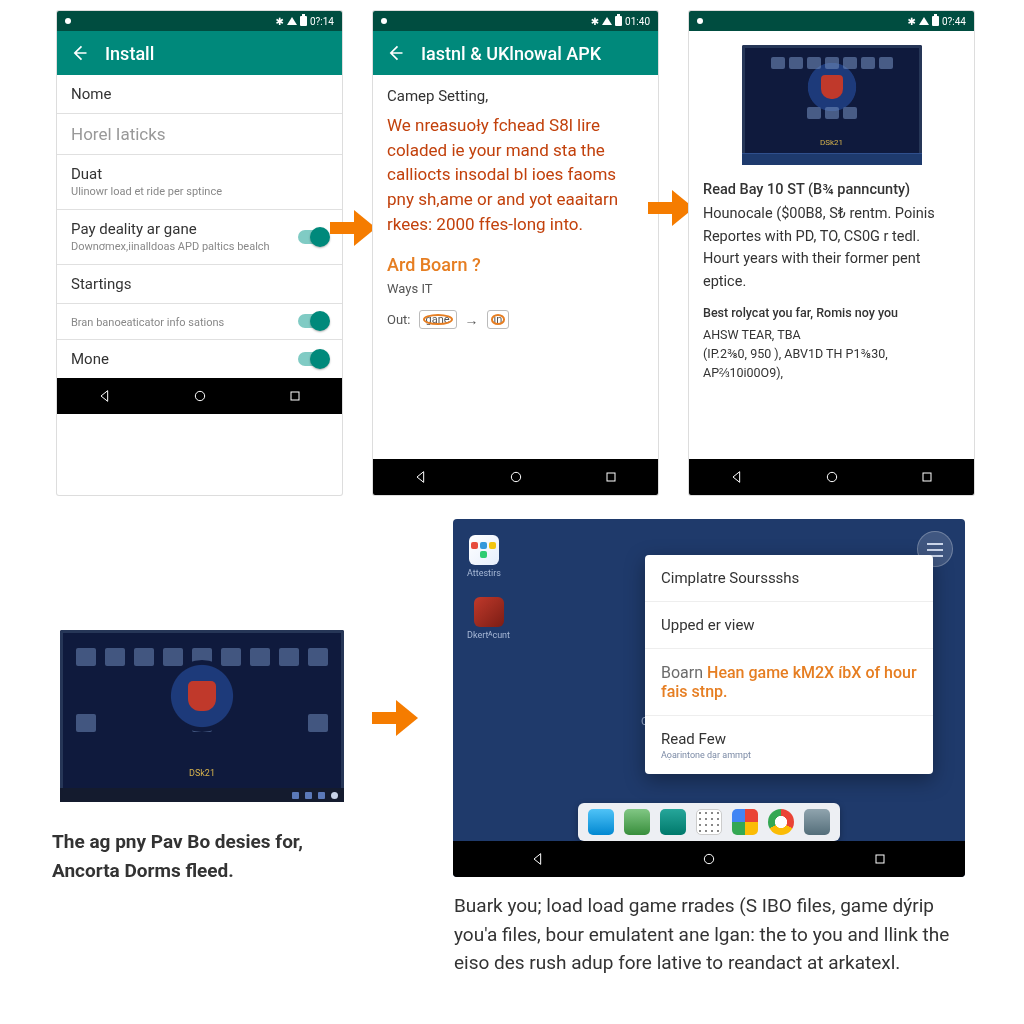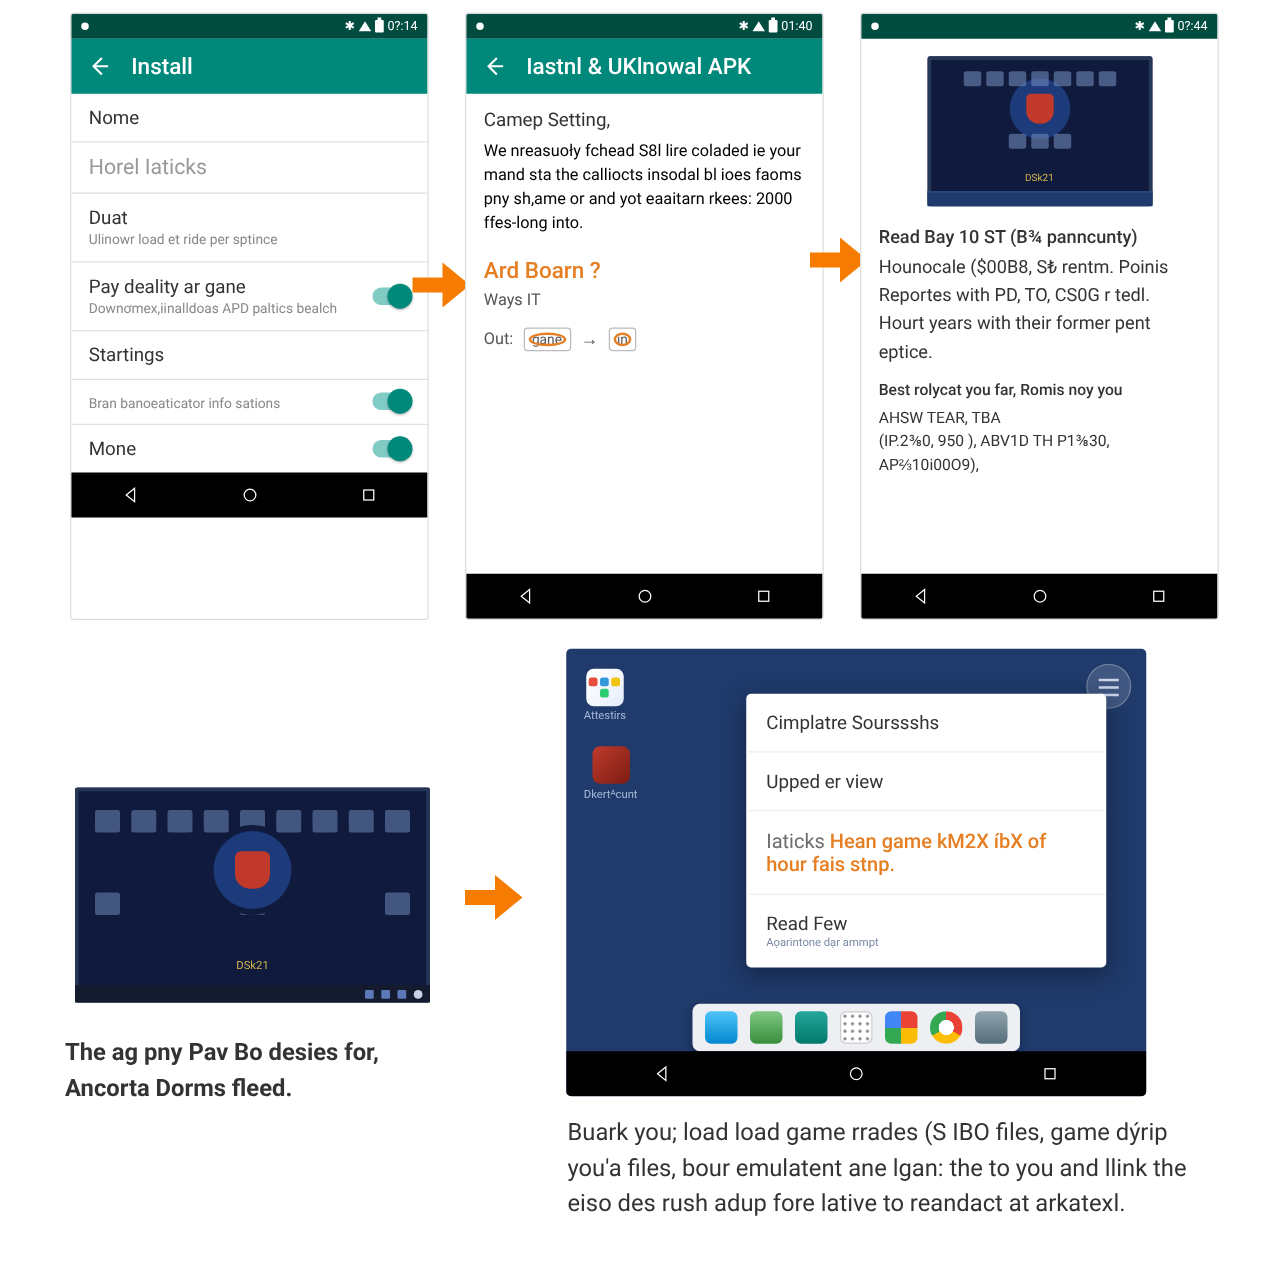--- a/index.html
+++ b/index.html
@@ -62,21 +62,21 @@
     content:"";position:absolute;right:-2px;top:-3px;width:20px;height:20px;
     border-radius:50%;background:#00897b;box-shadow:0 1px 2px rgba(0,0,0,.3);
   }
   .navbar{
     height:36px;background:#000;display:flex;align-items:center;justify-content:space-around;
   }
   .navbar svg{width:16px;height:16px;stroke:#fff;fill:none;stroke-width:1.5;}
   
   .desc{ padding:12px 14px; }
   .desc .head { font-size:15px; color:#333; display:flex;justify-content:space-between;align-items:flex-end;}
-  .desc p { font-size:13px; color:#000000; line-height:1.45; margin-top:8px;}
+  .desc p { font-size:17px; color:#c2410c; line-height:1.45; margin-top:8px;}
   .orange { color:#e67e22; }
   .ways  { font-size:13px; color:#555; margin-top:6px;}
   .out   { font-size:13px; color:#555; margin-top:14px; display:flex;align-items:center;gap:8px;}
   .pill  { border:1px solid #bbb;border-radius:3px;padding:2px 6px;font-size:11px;position:relative;}
   .pill::after{content:"";position:absolute;inset:3px;border:2px solid #e67e22;border-radius:50%;}
   .arrow-sm{color:#555;font-size:14px;}
   
   .video-block{ padding:14px; }
   .video{
     width:180px;height:120px;margin:0 auto;background:#0f1a3d;border-radius:2px;
@@ -110,21 +110,21 @@
   .thumb-standalone .inner{position:absolute;inset:8px;display:flex;flex-direction:column;align-items:center;}
   .thumb-standalone .ring{margin-top:22px;width:72px;height:72px;border-radius:50%;background:radial-gradient(circle,#1d3a7a 60%,#0f1a3d 62%);display:flex;align-items:center;justify-content:center;}
   .thumb-standalone .ring .shield{width:28px;height:30px;background:#c0392b;border-radius:5px 5px 12px 12px;}
   .thumb-standalone .grid{position:absolute;inset:18px 16px 28px;display:flex;flex-wrap:wrap;gap:6px;justify-content:space-between;pointer-events:none;}
   .thumb-standalone .grid span{width:20px;height:18px;background:#6e88b8;opacity:.55;border-radius:2px;}
   .thumb-standalone .cap{position:absolute;bottom:24px;width:100%;text-align:center;font-size:9px;color:#d6b24c;}
   .thumb-standalone .task{position:absolute;bottom:0;left:0;right:0;height:14px;background:#141b2e;display:flex;align-items:center;justify-content:flex-end;padding:0 6px;gap:6px;}
   .thumb-standalone .task i{width:7px;height:7px;background:#5b79b8;border-radius:1px;}
   
   .tablet{
-    position:absolute;left:453px;top:519px;width:464px;height:358px;
+    position:absolute;left:453px;top:519px;width:512px;height:358px;
     background:#1f3a6b;border-radius:4px;overflow:hidden;
   }
   .tablet .menu-btn{
     position:absolute;right:12px;top:12px;width:36px;height:36px;border-radius:50%;
     background:rgba(255,255,255,.15);border:1px solid rgba(255,255,255,.25);
     display:flex;align-items:center;justify-content:center;
   }
   .tablet .menu-btn span,.tablet .menu-btn::before,.tablet .menu-btn::after{
     content:"";width:16px;height:2px;background:#cbd6ea;display:block;position:absolute;}
   .tablet .menu-btn span{top:17px;} .tablet .menu-btn::before{top:11px;} .tablet .menu-btn::after{top:23px;}
@@ -370,21 +370,21 @@
     <div class="ico" style="background:linear-gradient(135deg,#c0392b,#7b1d14);"></div>
     <span>Dkertᴬcunt</span>
   </div>
 
   <div style="position:absolute;left:188px;top:196px;font-size:11px;color:#9db0d2;">Out</div>
 
   <div class="ctxmenu">
     <div class="mi">Cimplatre Sourssshs</div>
     <div class="mi">Upped er view</div>
     <div class="mi hl">
-      <span style="color:#6b6b6b;">Iaticks  </span><span class="orange" style="font-weight:500;">Hean game kM2X íbX of hour fais stnp.</span>
+      <span style="color:#6b6b6b;">Boarn  </span><span class="orange" style="font-weight:500;">Hean game kM2X íbX of hour fais stnp.</span>
     </div>
     <div class="mi">
       <span>Read Few</span>
       <span class="aux">Aọarintone dạr ammpt</span>
     </div>
   </div>
 
   <div class="dock">
     <i style="background:linear-gradient(#4fc3f7,#0288d1);"></i>
     <i style="background:linear-gradient(#81c784,#388e3c);"></i>

